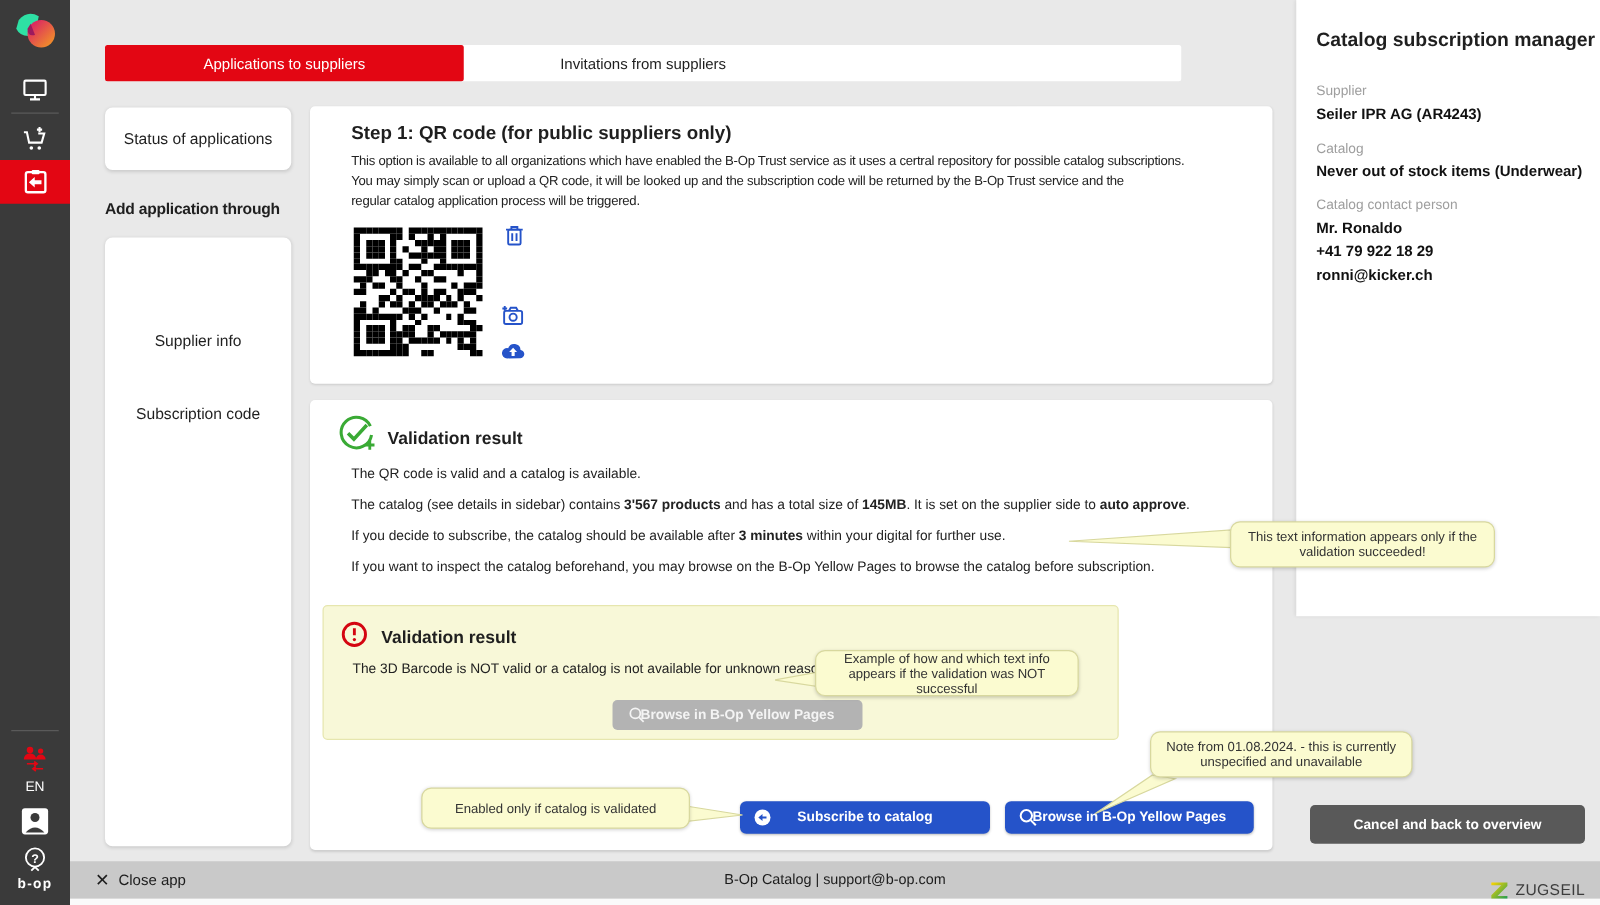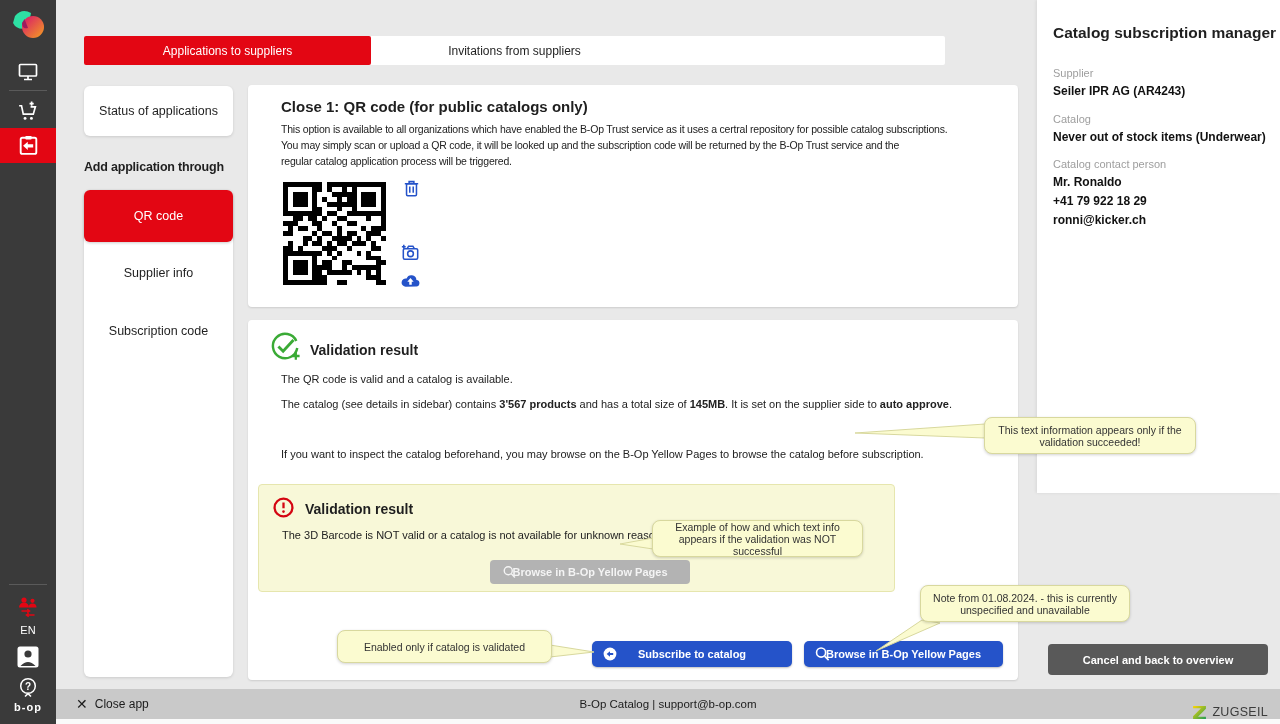--- a/index.html
+++ b/index.html
@@ -138,32 +138,29 @@
   </div>
   <div class="tab" style="left:371px;width:287px">
     <span>Invitations from suppliers</span>
   </div>
 
   <div class="nav-status card">
     <span>Status of applications</span>
   </div>
   <div class="nav-head">Add application through</div>
   <div class="nav-box card"></div>
-  <div class="nav-item active" style="top:190px">
-    <span>QR code</span>
-  </div>
   <div class="nav-item" style="top:314px">
     <span>Subscription code</span>
   </div>
   <div class="nav-item" style="top:256px">
     <span>Supplier info</span>
   </div>
 
   <div class="box1">
-    <div class="h1">Close 1: QR code (for public catalogs only)</div>
+    <div class="h1">Step 1: QR code (for public suppliers only)</div>
     <div class="desc" style="top:38px">This option is available to all organizations which have enabled the B-Op Trust service as it uses a certral repository for possible catalog subscriptions.</div>
     <div class="desc" style="top:54px">You may simply scan or upload a QR code, it will be looked up and the subscription code will be returned by the B-Op Trust service and the</div>
     <div class="desc" style="top:70px">regular catalog application process will be triggered.</div>
 
     <div class="qr" id="qr">
         <i style="grid-area:1/1"></i>
         <i style="grid-area:1/2"></i>
         <i style="grid-area:1/3"></i>
         <i style="grid-area:1/4"></i>
         <i style="grid-area:1/5"></i>
@@ -432,20 +429,21 @@
       <svg width="32" height="32" viewBox="0 0 34 34" fill="none">
         <path d="M29 9.5A13 13 0 1 0 30 17" stroke="#3aaa35" stroke-width="2.6"></path>
         <path d="M10 15.5l5 5L26 8.5" stroke="#3aaa35" stroke-width="3"></path>
         <path d="M28.5 21.5v8M24.5 25.5h8" stroke="#3aaa35" stroke-width="2.4"></path>
       </svg>
     </span>
     <div class="vr-title" style="left:62px;top:22px">Validation result</div>
 
     <div class="p" style="top:53px">The QR code is valid and a catalog is available.</div>
     <div class="p" style="top:78px"><span>The catalog (see details in sidebar) contains </span><span class="b">3'567 products</span><span> and has a total size of </span><span class="b">145MB</span><span>. It is set on the supplier side to </span><span class="b">auto approve</span><span>.</span></div>
+    <div class="p" style="top:103px"><span>If you decide to subscribe, the catalog should be available after </span><span class="b">3 minutes</span><span> within your digital for further use.</span></div>
     <div class="p" style="top:128px">If you want to inspect the catalog beforehand, you may browse on the B-Op Yellow Pages to browse the catalog before subscription.</div>
 
     <div class="ybox">
       <span class="abs" style="left:13px;top:11px">
         <svg width="23" height="23" viewBox="0 0 24 24" fill="none">
           <circle cx="12" cy="12" r="9.3" stroke="#d40511" stroke-width="2.4"></circle>
           <path d="M12 6.8v6" stroke="#d40511" stroke-width="2.4"></path>
           <circle cx="12" cy="16.3" r="1.35" fill="#d40511"></circle>
         </svg>
       </span>

